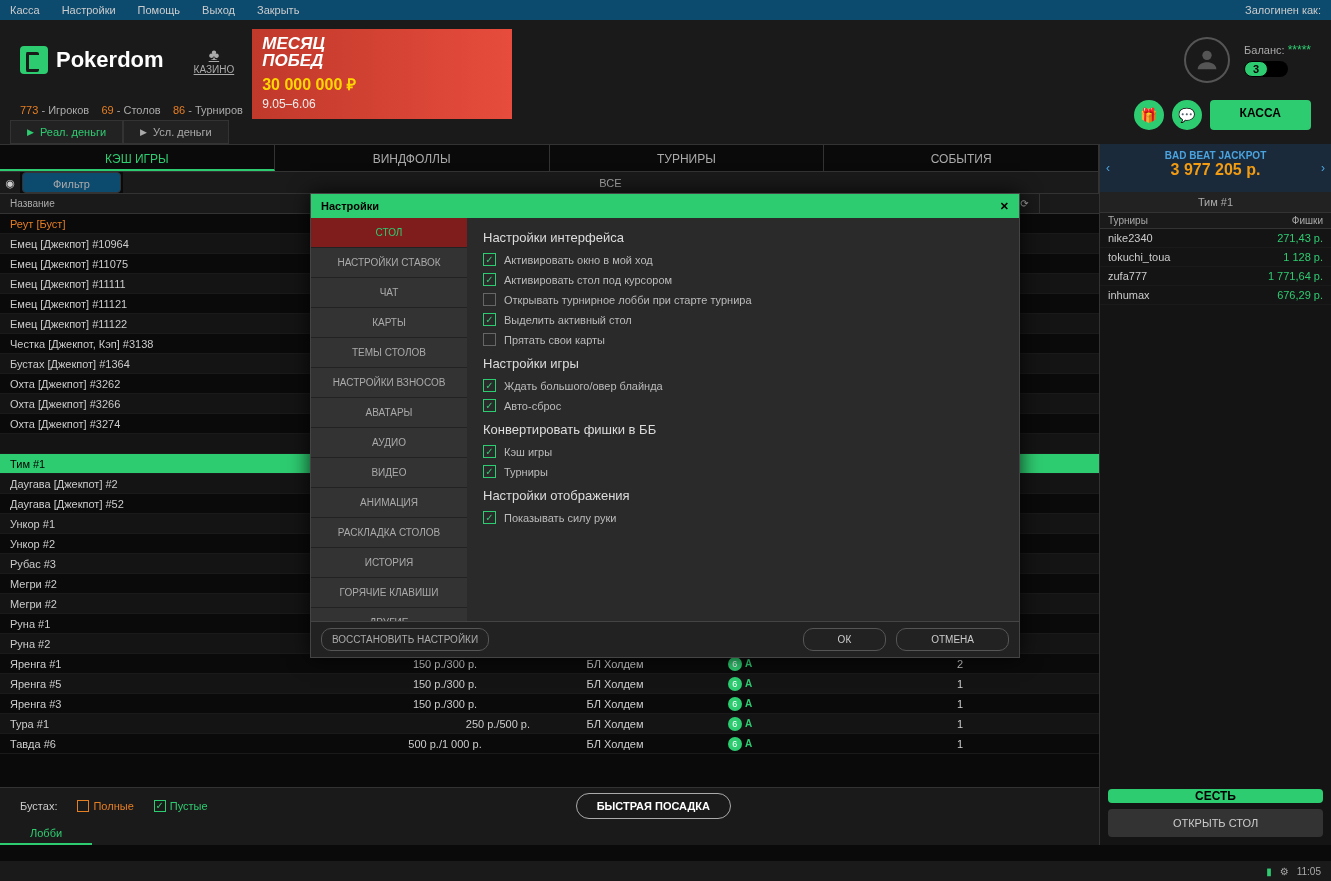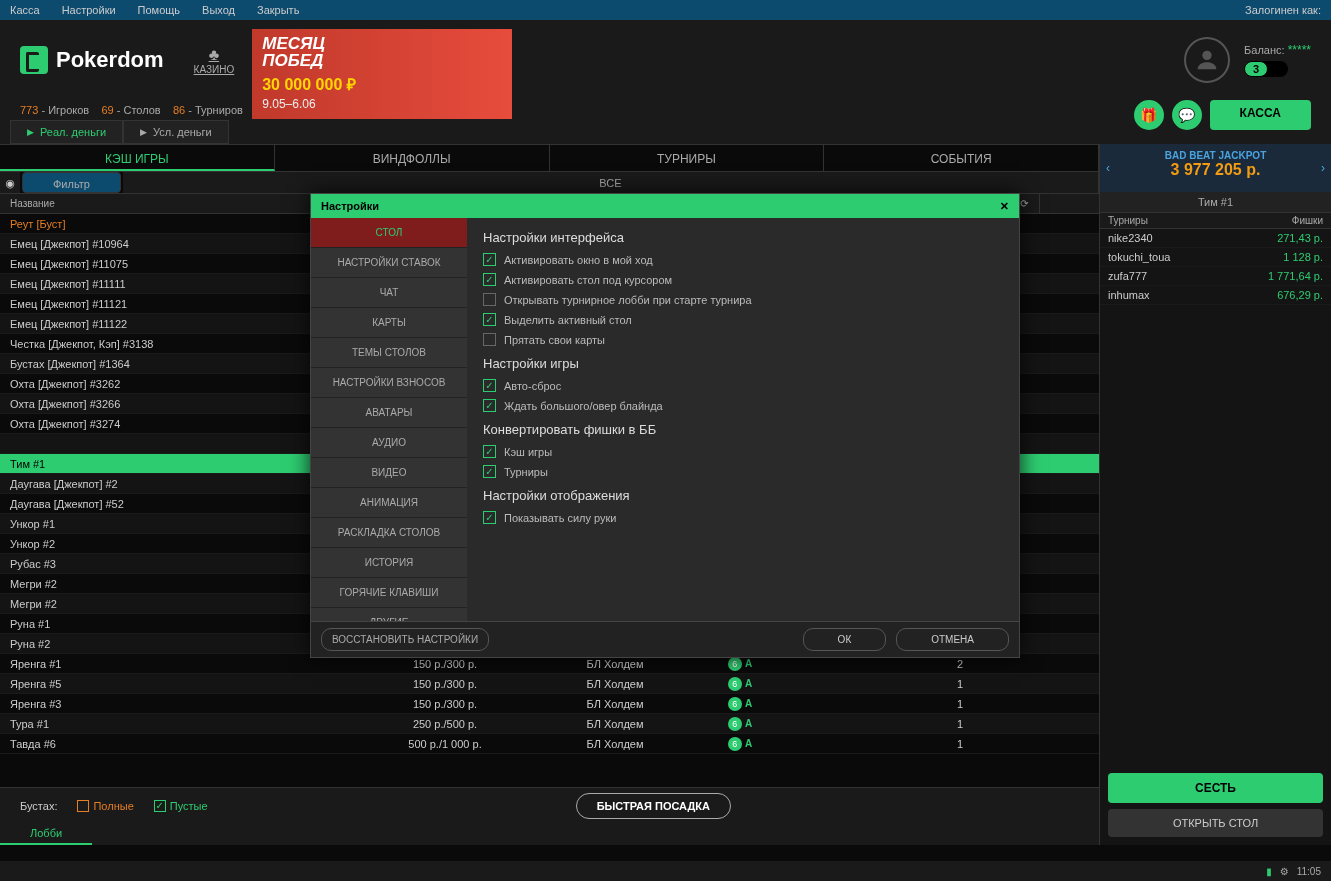--- a/index.html
+++ b/index.html
@@ -76,21 +76,21 @@
 .jackpot .jv { font-size:16px; color:#f39c12; font-weight:bold; }
 .jackpot .jnav { position:absolute; top:50%; transform:translateY(-50%); color:#4aa3df; font-size:12px; cursor:pointer; }
 .jackpot .jprev { left:6px; } .jackpot .jnext { right:6px; }
 .side-title { text-align:center; padding:4px; font-size:11px; color:#aaa; background:#222; border-bottom:1px solid #333; }
 .side-header { display:flex; font-size:10px; color:#aaa; background:#1a1a1a; padding:2px 8px; border-bottom:1px solid #333; }
 .side-header .sh1 { flex:1; } .side-header .sh2 { width:80px; text-align:right; }
 .side-list { flex:1; }
 .side-row { display:flex; padding:3px 8px; font-size:11px; border-bottom:1px solid #1a1a1a; }
 .side-row .p1 { flex:1; color:#ccc; } .side-row .p2 { color:#2ecc71; text-align:right; }
 .side-buttons { padding:8px; display:flex; flex-direction:column; gap:6px; }
-.sit-btn { background:#2ecc71; color:#000; padding:8px; text-align:center; border-radius:4px; font-weight:bold; font-size:12px; cursor:pointer; }
+.sit-btn { background:#2ecc71; color:#000; text-align:center; border-radius:4px; font-weight:bold; font-size:12px; cursor:pointer; }
 .open-btn { background:#333; color:#ccc; padding:8px; text-align:center; border-radius:4px; font-size:11px; cursor:pointer; }
 .statusbar { position:absolute; bottom:0; right:0; height:20px; display:flex; align-items:center; gap:8px; padding:0 10px; font-size:10px; color:#aaa; background:#1a1a1a; width:100%; justify-content:flex-end; }
 .modal { position:absolute; top:193px; left:310px; width:710px; height:465px; background:#2a2a2a; border:1px solid #444; display:flex; flex-direction:column; box-shadow:0 0 20px rgba(0,0,0,0.8); }
 .modal-title { height:24px; background:#2ecc71; color:#000; font-size:11px; padding:0 10px; line-height:24px; font-weight:bold; display:flex; justify-content:space-between; }
 .modal-close { cursor:pointer; font-weight:bold; }
 .modal-body { flex:1; display:flex; overflow:hidden; }
 .modal-nav { width:156px; background:#222; overflow-y:auto; }
 .modal-nav-item { padding:9px 6px; text-align:center; font-size:10px; color:#aaa; background:#333; margin-bottom:1px; cursor:pointer; }
 .modal-nav-item.active { color:#2ecc71; background:#7f1d1d; }
 .modal-content { flex:1; padding:12px 16px; overflow-y:auto; background:#2a2a2a; }
@@ -397,21 +397,21 @@
           <div class="col-type" style="text-align:center">БЛ Холдем</div>
           <div class="col-plr">
             <span class="plr-badge">6</span>
             <span class="plr-a">A</span>
           </div>
           <div class="col-avg"></div>
           <div class="col-wait" style="text-align:center">1</div>
         </div>
         <div class="row">
           <div class="col-name">Тура #1</div>
-          <div class="col-stakes" style="text-align:center">250 р./500 р.</div>
+          <div class="col-stakes" style="text-align:right">250 р./500 р.</div>
           <div class="col-type" style="text-align:center">БЛ Холдем</div>
           <div class="col-plr">
             <span class="plr-badge">6</span>
             <span class="plr-a">A</span>
           </div>
           <div class="col-avg"></div>
           <div class="col-wait" style="text-align:center">1</div>
         </div>
         <div class="row">
           <div class="col-name">Тавда #6</div>
@@ -523,25 +523,25 @@
           <div class="opt-box"></div>
           <span>Выделить активный стол</span>
         </div>
         <div class="opt">
           <div class="opt-box"></div>
           <span>Прятать свои карты</span>
         </div>
         <div class="section-title">Настройки игры</div>
         <div class="opt checked">
           <div class="opt-box"></div>
+          <span>Ждать большого/овер блайнда</span>
+        </div>
+        <div class="opt checked">
+          <div class="opt-box"></div>
           <span>Авто-сброс</span>
-        </div>
-        <div class="opt checked">
-          <div class="opt-box"></div>
-          <span>Ждать большого/овер блайнда</span>
         </div>
         <div class="section-title">Конвертировать фишки в ББ</div>
         <div class="opt checked">
           <div class="opt-box"></div>
           <span>Кэш игры</span>
         </div>
         <div class="opt checked">
           <div class="opt-box"></div>
           <span>Турниры</span>
         </div>

